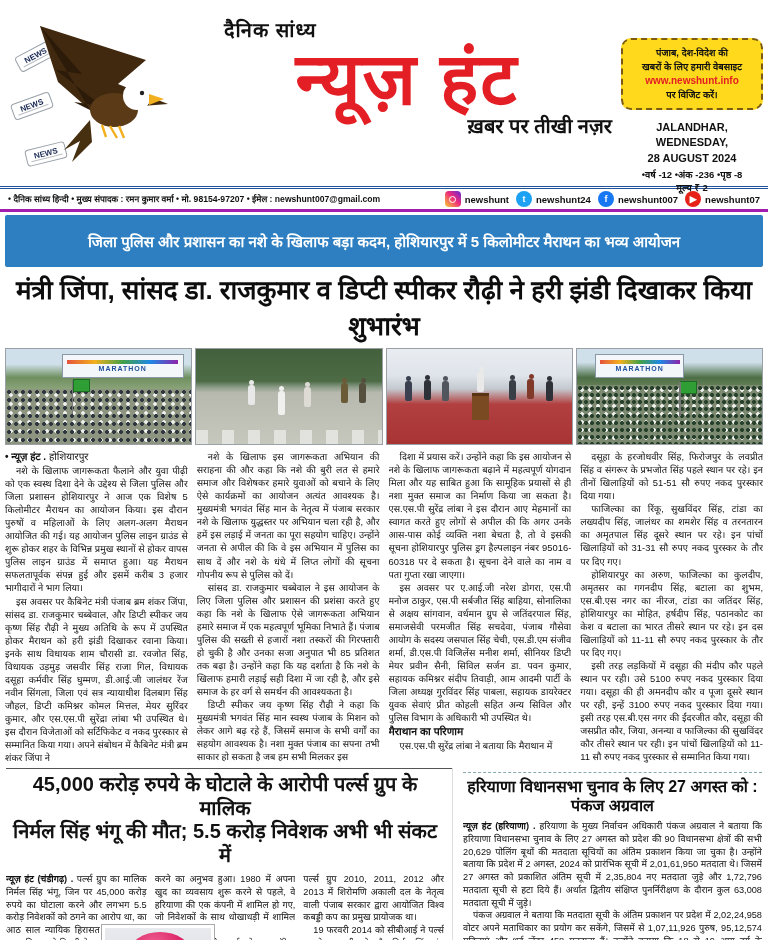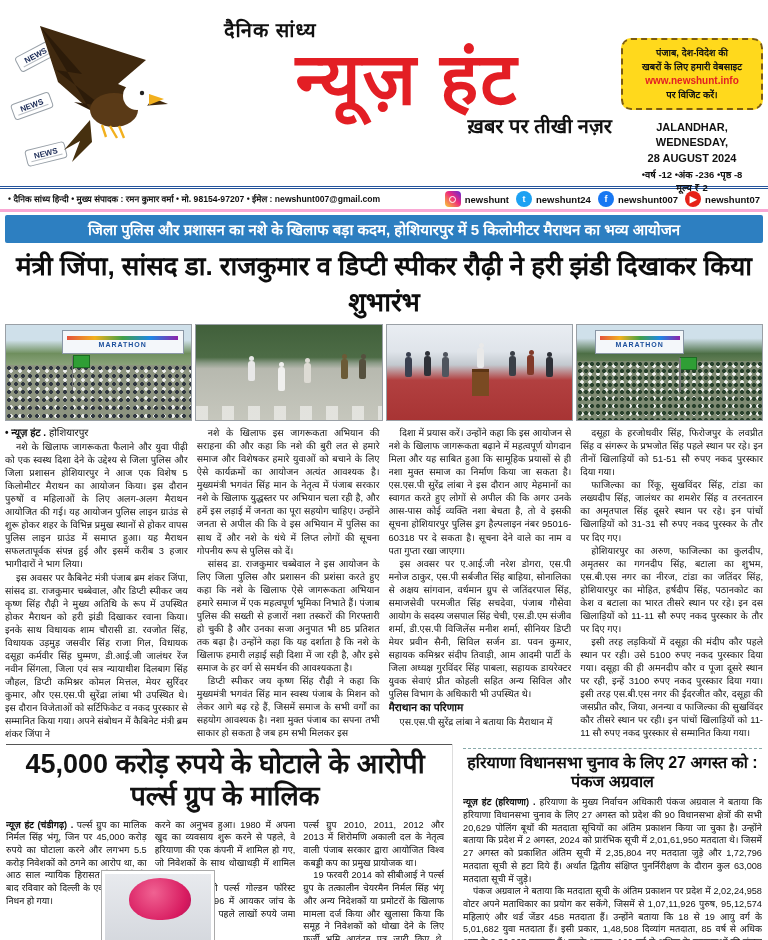--- a/index.html
+++ b/index.html
@@ -21,36 +21,36 @@
     background:#ffd91c; border:2px dashed #7c5c12; border-radius:10px;
     padding:6px 12px; font-size:9.5px; font-weight:bold; line-height:1.45;
   }
   .promo-url { color:#e31e24; font-size:10px; }
   .date-block { margin-top:10px; font-size:11px; font-weight:bold; line-height:1.4; }
   .issue-line { font-size:9.5px; font-weight:bold; margin-top:2px; }
   .price-line { font-size:9.5px; font-weight:bold; }
   
   .info-bar {
     height:26px; display:flex; align-items:center; gap:7px; padding:9px 8px;
-    border-top:3px double #24549c; border-bottom:3px solid #f9a8d4;
+    border-top:3px double #24549c; border-bottom:3px solid #a21caf;
   }
   .editor-line { font-size:8.6px; font-weight:bold; white-space:nowrap; overflow:hidden; flex:1; }
   .social { display:flex; align-items:center; gap:4px; }
   .social b { font-size:9.5px; }
   .sicon { width:16px; height:16px; border-radius:50%; display:flex; align-items:center; justify-content:center;
            color:#fff; font-size:9px; font-weight:bold; flex:0 0 auto; }
   .sicon.insta { border-radius:4px; background:linear-gradient(45deg,#f9ce34,#ee2a7b 55%,#6228d7); }
   .sicon.insta span { width:7px; height:7px; border:1.6px solid #fff; border-radius:50%; display:block; }
   .sicon.twitter { background:#1da1f2; }
   .sicon.facebook { background:#1877f2; }
   .sicon.youtube { background:#e62117; }
   
   .blue-banner {
     margin:3px 5px 0; background:#2d7fc1; color:#fff; text-align:center;
-    font-size:15px; font-weight:bold; padding:4px 2px; border-radius:2px;
+    font-size:15px; font-weight:bold; padding:16px 2px; border-radius:2px;
   }
   .main-headline { text-align:center; font-size:26px; font-weight:bold; padding:4px 4px 5px; color:#0d0d0d; }
   .photo-strip { display:flex; gap:3px; margin:0 5px; height:97px; }
   .photo { flex:1; position:relative; overflow:hidden; border:1px solid #9aa0a6; }
   .ph-sky { position:absolute; inset:0; }
   .ph1 .ph-sky { background:linear-gradient(180deg,#cfe0ea 0%,#cfe0ea 16%,#6f8f5e 30%,#8aa37a 42%,#99a18e 56%,#6c7266 100%); }
   .ph2 .ph-sky { background:linear-gradient(180deg,#41603b 0%,#4d6c46 34%,#8a9a86 40%,#b7b9af 46%,#c6c7bd 100%); }
   .ph3 .ph-sky { background:linear-gradient(180deg,#e9edf2 0%,#dfe4ea 28%,#c3c9cf 42%,#b24040 58%,#a83434 100%); }
   .ph4 .ph-sky { background:linear-gradient(180deg,#cfe0ea 0%,#cfe0ea 14%,#4d6f46 30%,#70885f 44%,#9aa390 100%); }
   .crowd { position:absolute; left:0; right:0; bottom:0; top:42%;
@@ -79,21 +79,21 @@
   
   .lead-body { display:flex; gap:9px; margin:5px 5px 0; height:314px; overflow:hidden; }
   .lcol { flex:1; font-size:9.4px; line-height:1.39; text-align:justify; overflow:hidden; }
   .lcol p { text-indent:11px; margin:0; }
   .byline { font-size:10px; margin-bottom:6px; text-indent:0 !important; }
   .byline b { font-weight:bold; }
   .subhead { font-size:10.5px; font-weight:bold; margin:3px 0 2px; text-indent:0 !important; }
   
   .bottom { display:flex; margin:4px 6px 0; height:238px; overflow:hidden; }
   .story2 { width:59%; border-top:1px solid #555; padding:4px 8px 0 0; }
-  .s2-head { text-align:center; font-weight:bold; font-size:27px; line-height:1.18; color:#121212; }
+  .s2-head { text-align:center; font-weight:bold; font-size:20px; line-height:1.18; color:#121212; }
   .s2-body { position:relative; display:flex; gap:8px; margin-top:6px; height:176px; overflow:hidden; }
   .scol { flex:1; font-size:9.2px; line-height:1.38; text-align:justify; overflow:hidden; }
   .scol p { text-indent:10px; margin:0; }
   .scol p.first { text-indent:0; }
   .portrait { position:absolute; left:96px; top:52px; width:112px; height:120px; background:linear-gradient(180deg,#e8eaee,#c8ccd3);
               border:3px solid #fff; outline:1px solid #aaa; z-index:2; overflow:hidden; }
   .turban { position:absolute; left:24px; top:4px; width:62px; height:42px; background:radial-gradient(circle at 40% 35%,#f06292,#d81b60 70%,#ad1457); border-radius:50% 50% 46% 46%; }
   .story3 { width:41%; padding:4px 0 0 10px; border-left:1px solid #ddd; }
   .s3-rule { border-top:1px dashed #8aa; margin-bottom:4px; }
   .s3-head { text-align:center; font-weight:bold; font-size:16px; line-height:1.2; margin-bottom:5px; }
@@ -249,20 +249,21 @@
       <p>फाजिल्का का रिंकू, सुखविंदर सिंह, टांडा का लख्यदीप सिंह, जालंधर का शमशेर सिंह व तरनतारन का अमृतपाल सिंह दूसरे स्थान पर रहे। इन पांचों खिलाड़ियों को 31-31 सौ रुपए नकद पुरस्कर के तौर पर दिए गए।</p>
       <p>होशियारपुर का अरुण, फाजिल्का का कुलदीप, अमृतसर का गगनदीप सिंह, बटाला का शुभम, एस.बी.एस नगर का नीरज, टांडा का जतिंदर सिंह, होशियारपुर का मोहित, हर्षदीप सिंह, पठानकोट का केश व बटाला का भारत तीसरे स्थान पर रहे। इन दस खिलाड़ियों को 11-11 सौ रुपए नकद पुरस्कार के तौर पर दिए गए।</p>
       <p>इसी तरह लड़कियों में दसूहा की मंदीप कौर पहले स्थान पर रही। उसे 5100 रुपए नकद पुरस्कार दिया गया। दसूहा की ही अमनदीप कौर व पूजा दूसरे स्थान पर रही, इन्हें 3100 रुपए नकद पुरस्कार दिया गया। इसी तरह एस.बी.एस नगर की ईंदरजीत कौर, दसूहा की जसप्रीत कौर, जिया, अनन्या व फाजिल्का की सुखविंदर कौर तीसरे स्थान पर रही। इन पांचों खिलाड़ियों को 11-11 सौ रुपए नकद पुरस्कार से सम्मानित किया गया।</p>
     </div>
   </div>
 
   <div class="bottom">
 
     <div class="story2">
       <div class="s2-head">45,000 करोड़ रुपये के घोटाले के आरोपी पर्ल्स ग्रुप के मालिक</div>
+      <div class="s2-head">निर्मल सिंह भंगू की मौत; 5.5 करोड़ निवेशक अभी भी संकट में</div>
       <div class="s2-body">
         <div class="scol">
           <p class="first">
             <b class="dl">न्यूज़ हंट (चंडीगढ़) .</b>
             <span>पर्ल्स ग्रुप का मालिक निर्मल सिंह भंगू, जिन पर 45,000 करोड़ रुपये का घोटाला करने और लगभग 5.5 करोड़ निवेशकों को ठगने का आरोप था, का आठ साल न्यायिक हिरासत में बिताने के बाद रविवार को दिल्ली के एक अस्पताल में निधन हो गया।</span>
           </p>
 
         </div>
         <div class="scol">
           <p class="first">करने का अनुभव हुआ। 1980 में अपना खुद का व्यवसाय शुरू करने से पहले, वे हरियाणा की एक कंपनी में शामिल हो गए, जो निवेशकों के साथ धोखाधड़ी में शामिल थी।</p>

